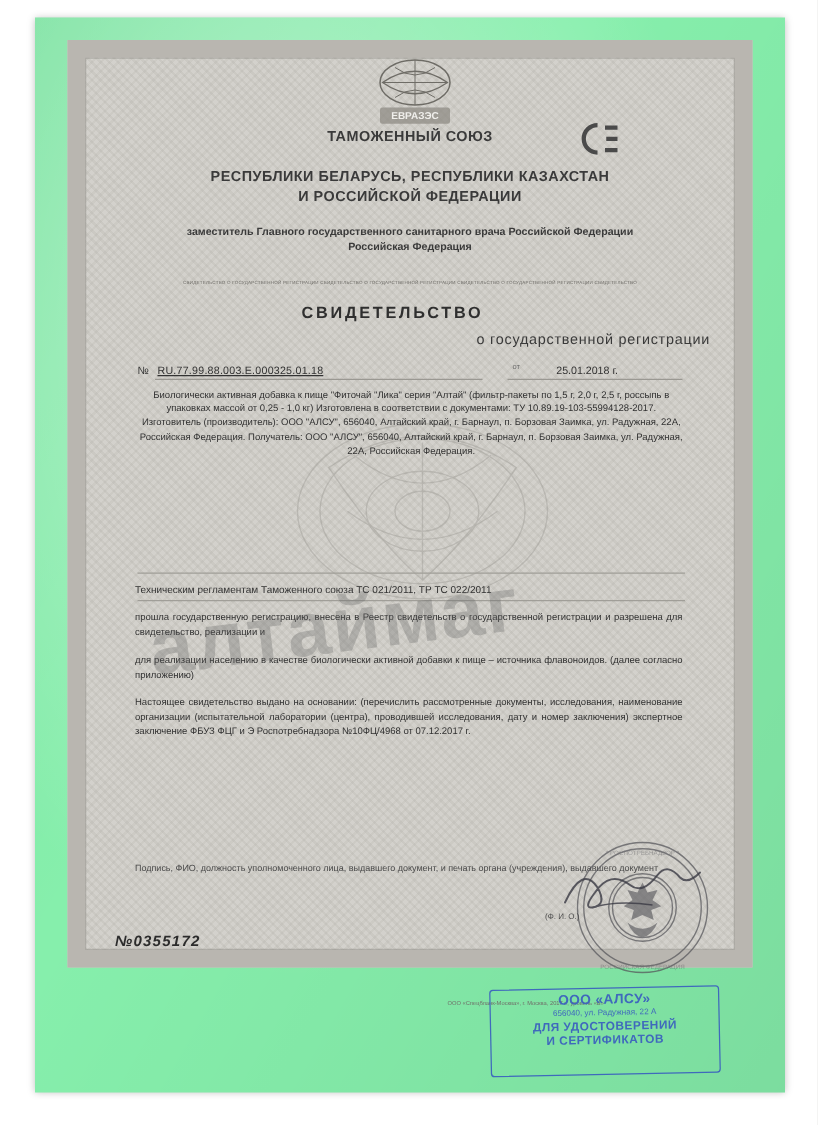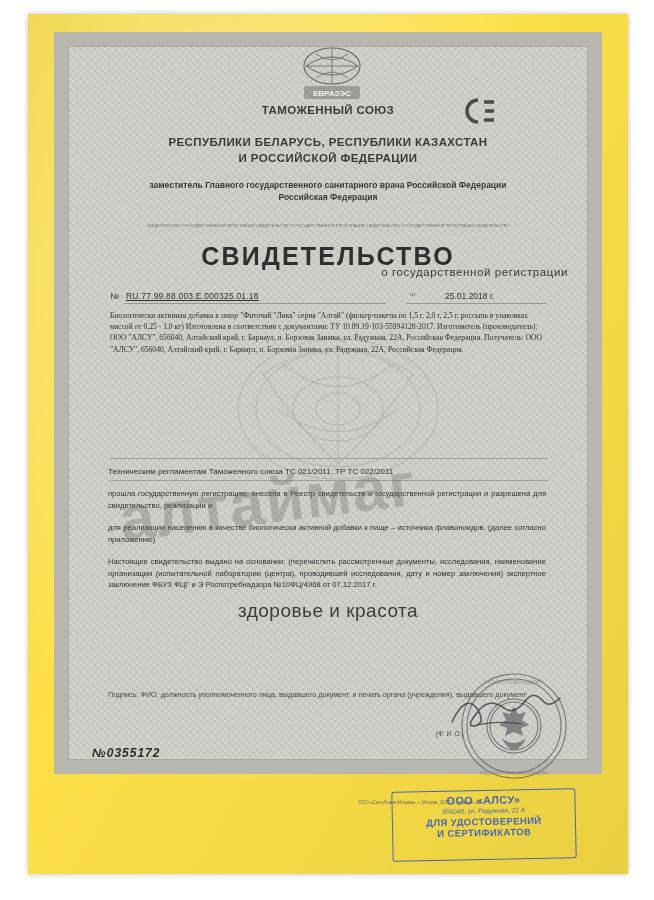--- a/index.html
+++ b/index.html
@@ -15,21 +15,21 @@
     overflow: hidden;
   }
 
   
   #scan-page {
     position: absolute;
     left: 28px;
     top: 14px;
     width: 600px;
     height: 860px;
-    background: #fde047;
+    background: #86efac;
     box-shadow: 0 0 6px rgba(0,0,0,.25);
   }
   
   #scan-page::before {
     content: "";
     position: absolute;
     inset: 0;
     background:
       radial-gradient(ellipse at 35% 30%, rgba(255,255,255,.45), rgba(255,255,255,0) 60%),
       linear-gradient(120deg, rgba(0,0,0,.05), rgba(0,0,0,0) 40%, rgba(0,0,0,.08));
@@ -109,25 +109,25 @@
     text-align: center;
     font-size: 3.6px;
     color: #6d6b66;
     letter-spacing: .2px;
     white-space: nowrap;
     overflow: hidden;
   }
 
   #title-main {
     position: absolute;
-    left: 60px;
+    left: 46px;
     top: 228px;
     width: 480px;
     text-align: center;
-    font-size: 25px;
+    font-size: 13px;
     font-weight: bold;
     letter-spacing: 2.2px;
     color: #2f2f2f;
   }
   #title-sub {
     position: absolute;
     left: 60px;
     top: 252px;
     width: 480px;
     text-align: right;
@@ -155,22 +155,21 @@
 
   
   #body-text {
     position: absolute;
     left: 82px;
     top: 296px;
     width: 438px;
     font-size: 7.6px;
     line-height: 11.2px;
     color: #313131;
-    text-align: left;
-    font-family: Liberation Serif, serif;
+    text-align: center;
   }
 
   .hline {
     position: absolute;
     left: 82px;
     width: 438px;
     border-bottom: 1px solid #a09e98;
   }
 
   .sec {
@@ -346,21 +345,20 @@
   <div id="body-text">Биологически активная добавка к пище "Фиточай "Лика" серия "Алтай" (фильтр-пакеты по 1,5 г, 2,0 г, 2,5 г, россыпь в упаковках массой от 0,25 - 1,0 кг) Изготовлена в соответствии с документами: ТУ 10.89.19-103-55994128-2017. Изготовитель (производитель): ООО "АЛСУ", 656040, Алтайский край, г. Барнаул, п. Борзовая Заимка, ул. Радужная, 22А, Российская Федерация. Получатель: ООО "АЛСУ", 656040, Алтайский край, г. Барнаул, п. Борзовая Заимка, ул. Радужная, 22А, Российская Федерация.</div>
 
   <div class="hline" style="top:444px"></div>
   <div class="sec" id="tr-line">Техническим регламентам Таможенного союза ТС 021/2011, ТР ТС 022/2011</div>
   <div class="hline" style="top:466px"></div>
 
   <div class="sec just" id="p-reg">прошла государственную регистрацию, внесена в Реестр свидетельств о государственной регистрации и разрешена для свидетельство, реализации и</div>
   <div class="sec just" id="p-use">для реализации населению в качестве биологически активной добавки к пище – источника флавоноидов. (далее согласно приложению)</div>
   <div class="sec just" id="p-basis">Настоящее свидетельство выдано на основании: (перечислить рассмотренные документы, исследования, наименование организации (испытательной лаборатории (центра), проводившей исследования, дату и номер заключения) экспертное заключение ФБУЗ ФЦГ и Э Роспотребнадзора №10ФЦ/4968 от 07.12.2017 г.</div>
 
-  <div id="health-beauty">здоровье и красота</div>
 
   <div class="sec" id="p-sign">Подпись, ФИО, должность уполномоченного лица, выдавшего документ, и печать органа (учреждения), выдавшего документ</div>
 
   <svg id="round-seal" viewBox="0 0 108 108">
     <g fill="none" stroke="#55555a" stroke-width="1.1">
       <circle cx="54" cy="54" r="52"></circle>
       <circle cx="54" cy="54" r="47"></circle>
       <circle cx="54" cy="54" r="27"></circle>
       <circle cx="54" cy="54" r="24"></circle>
     </g>

